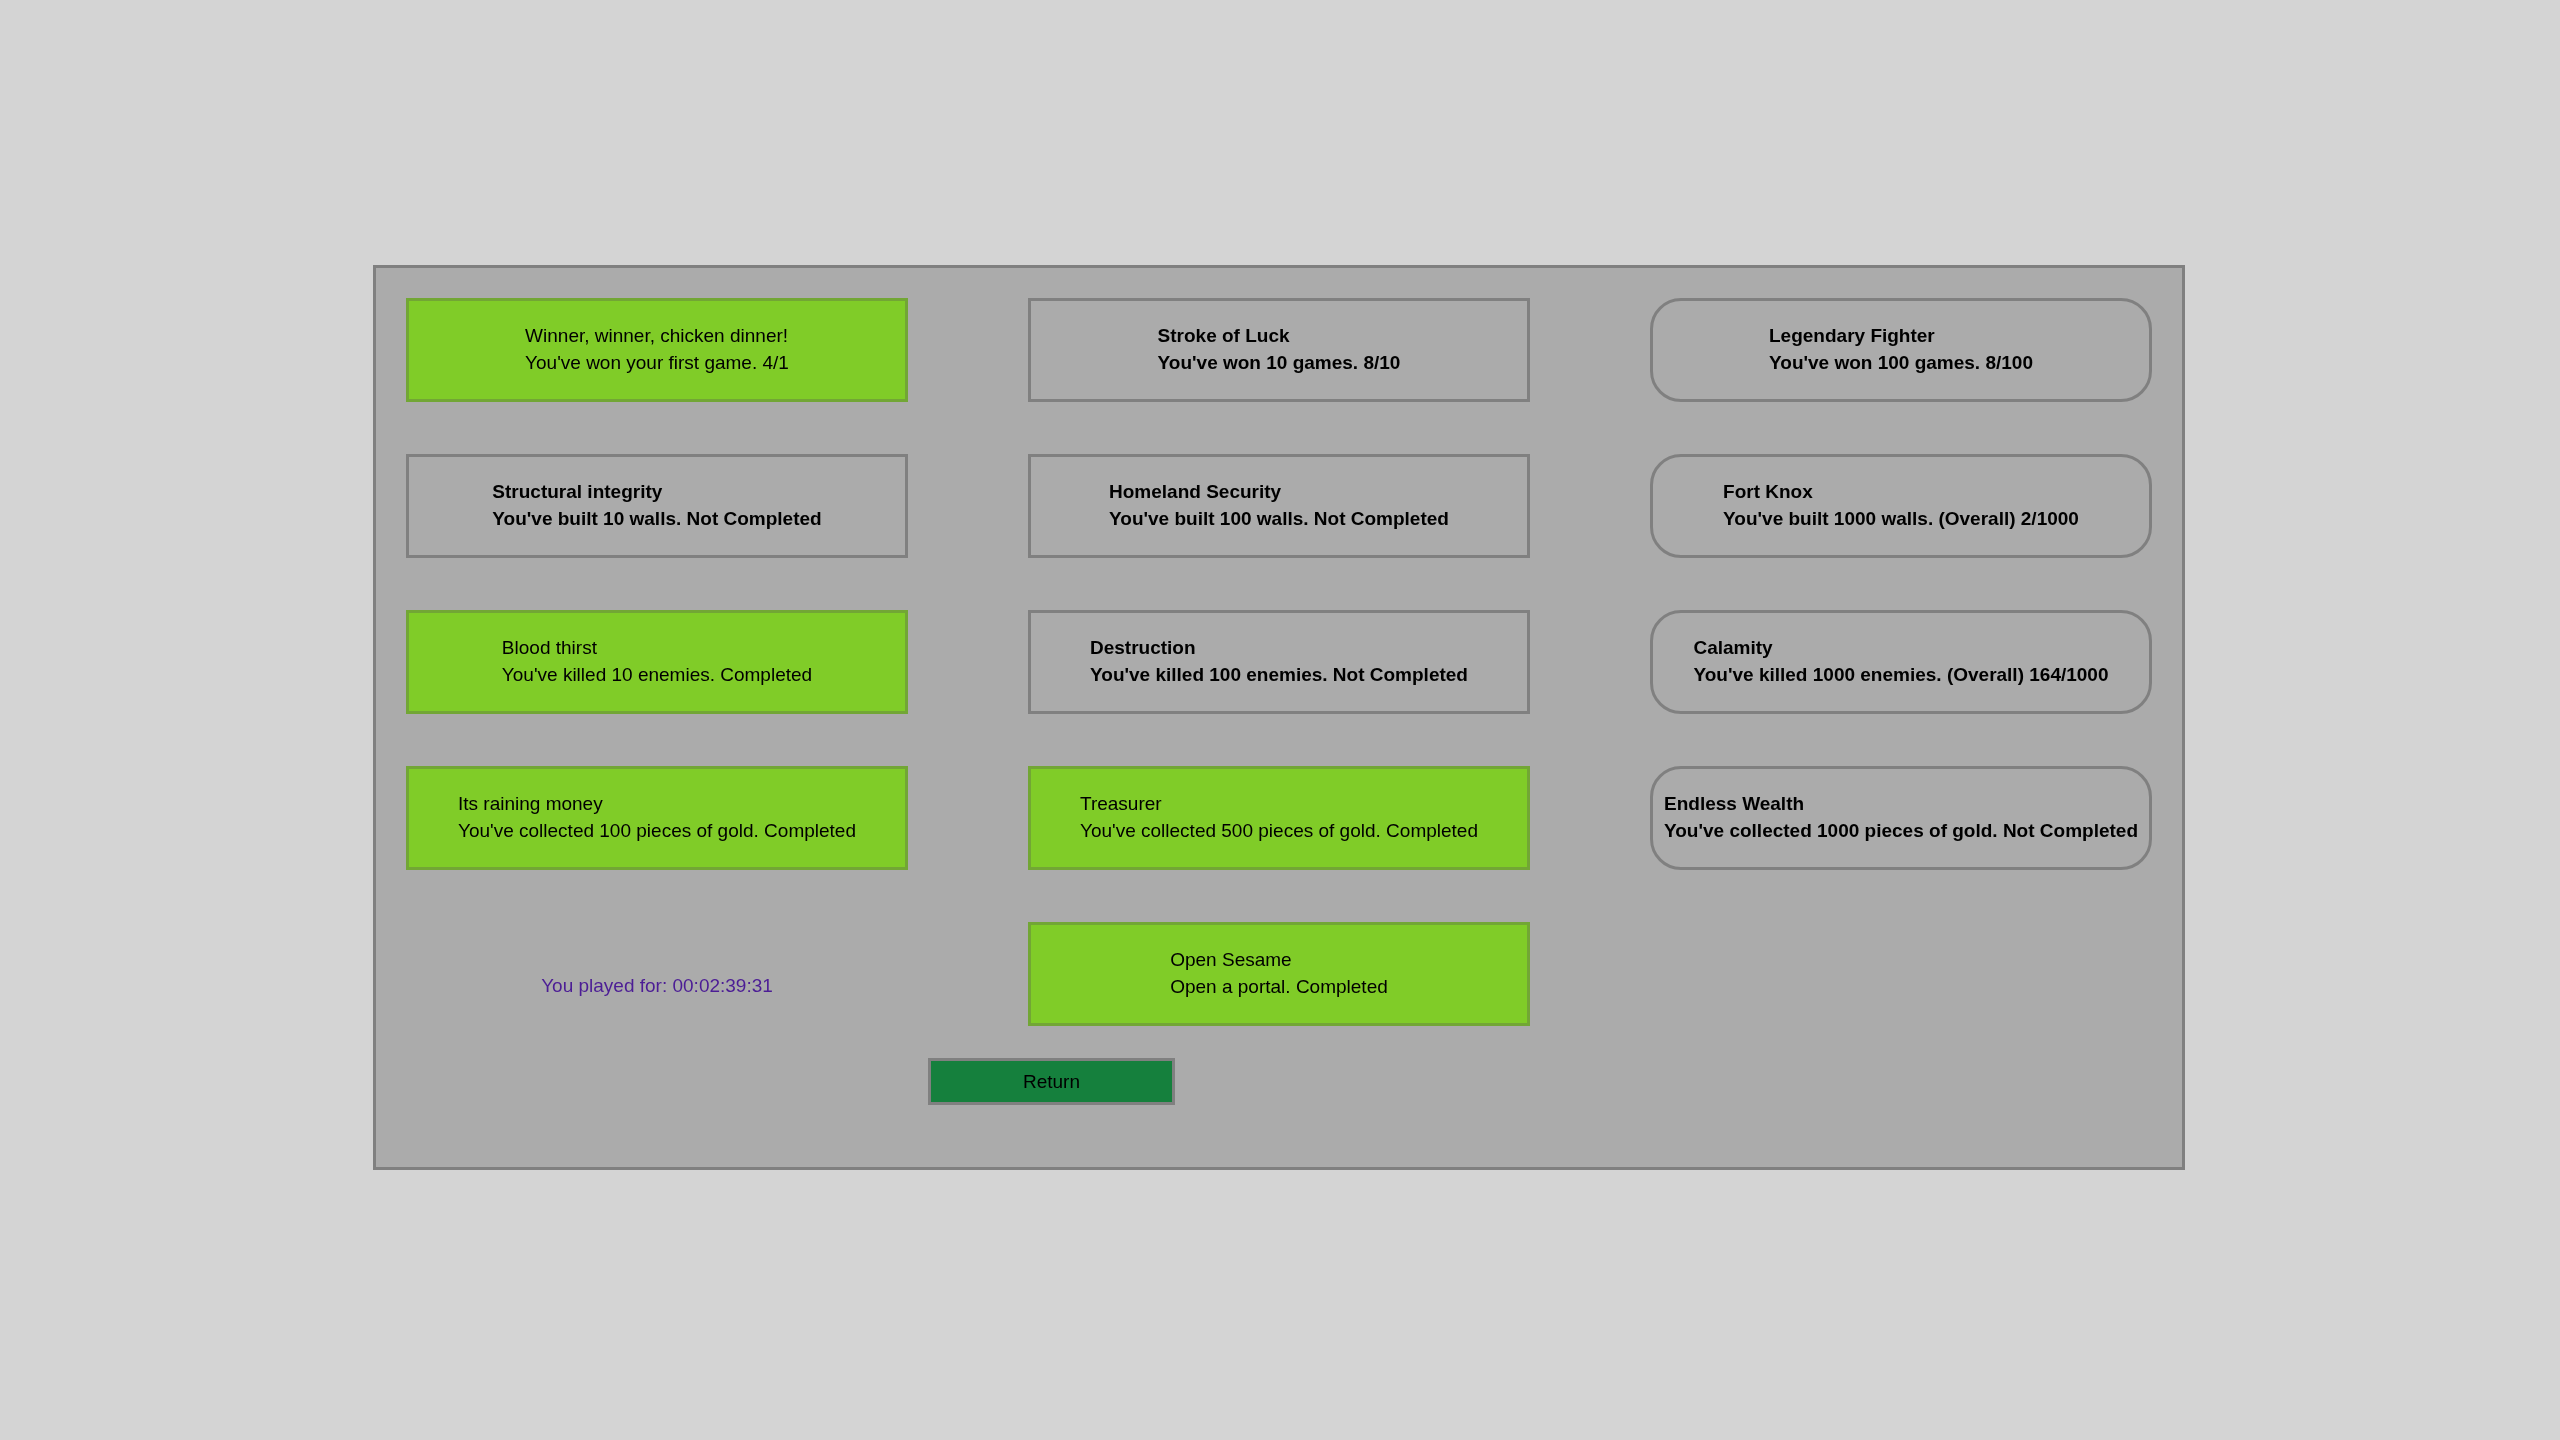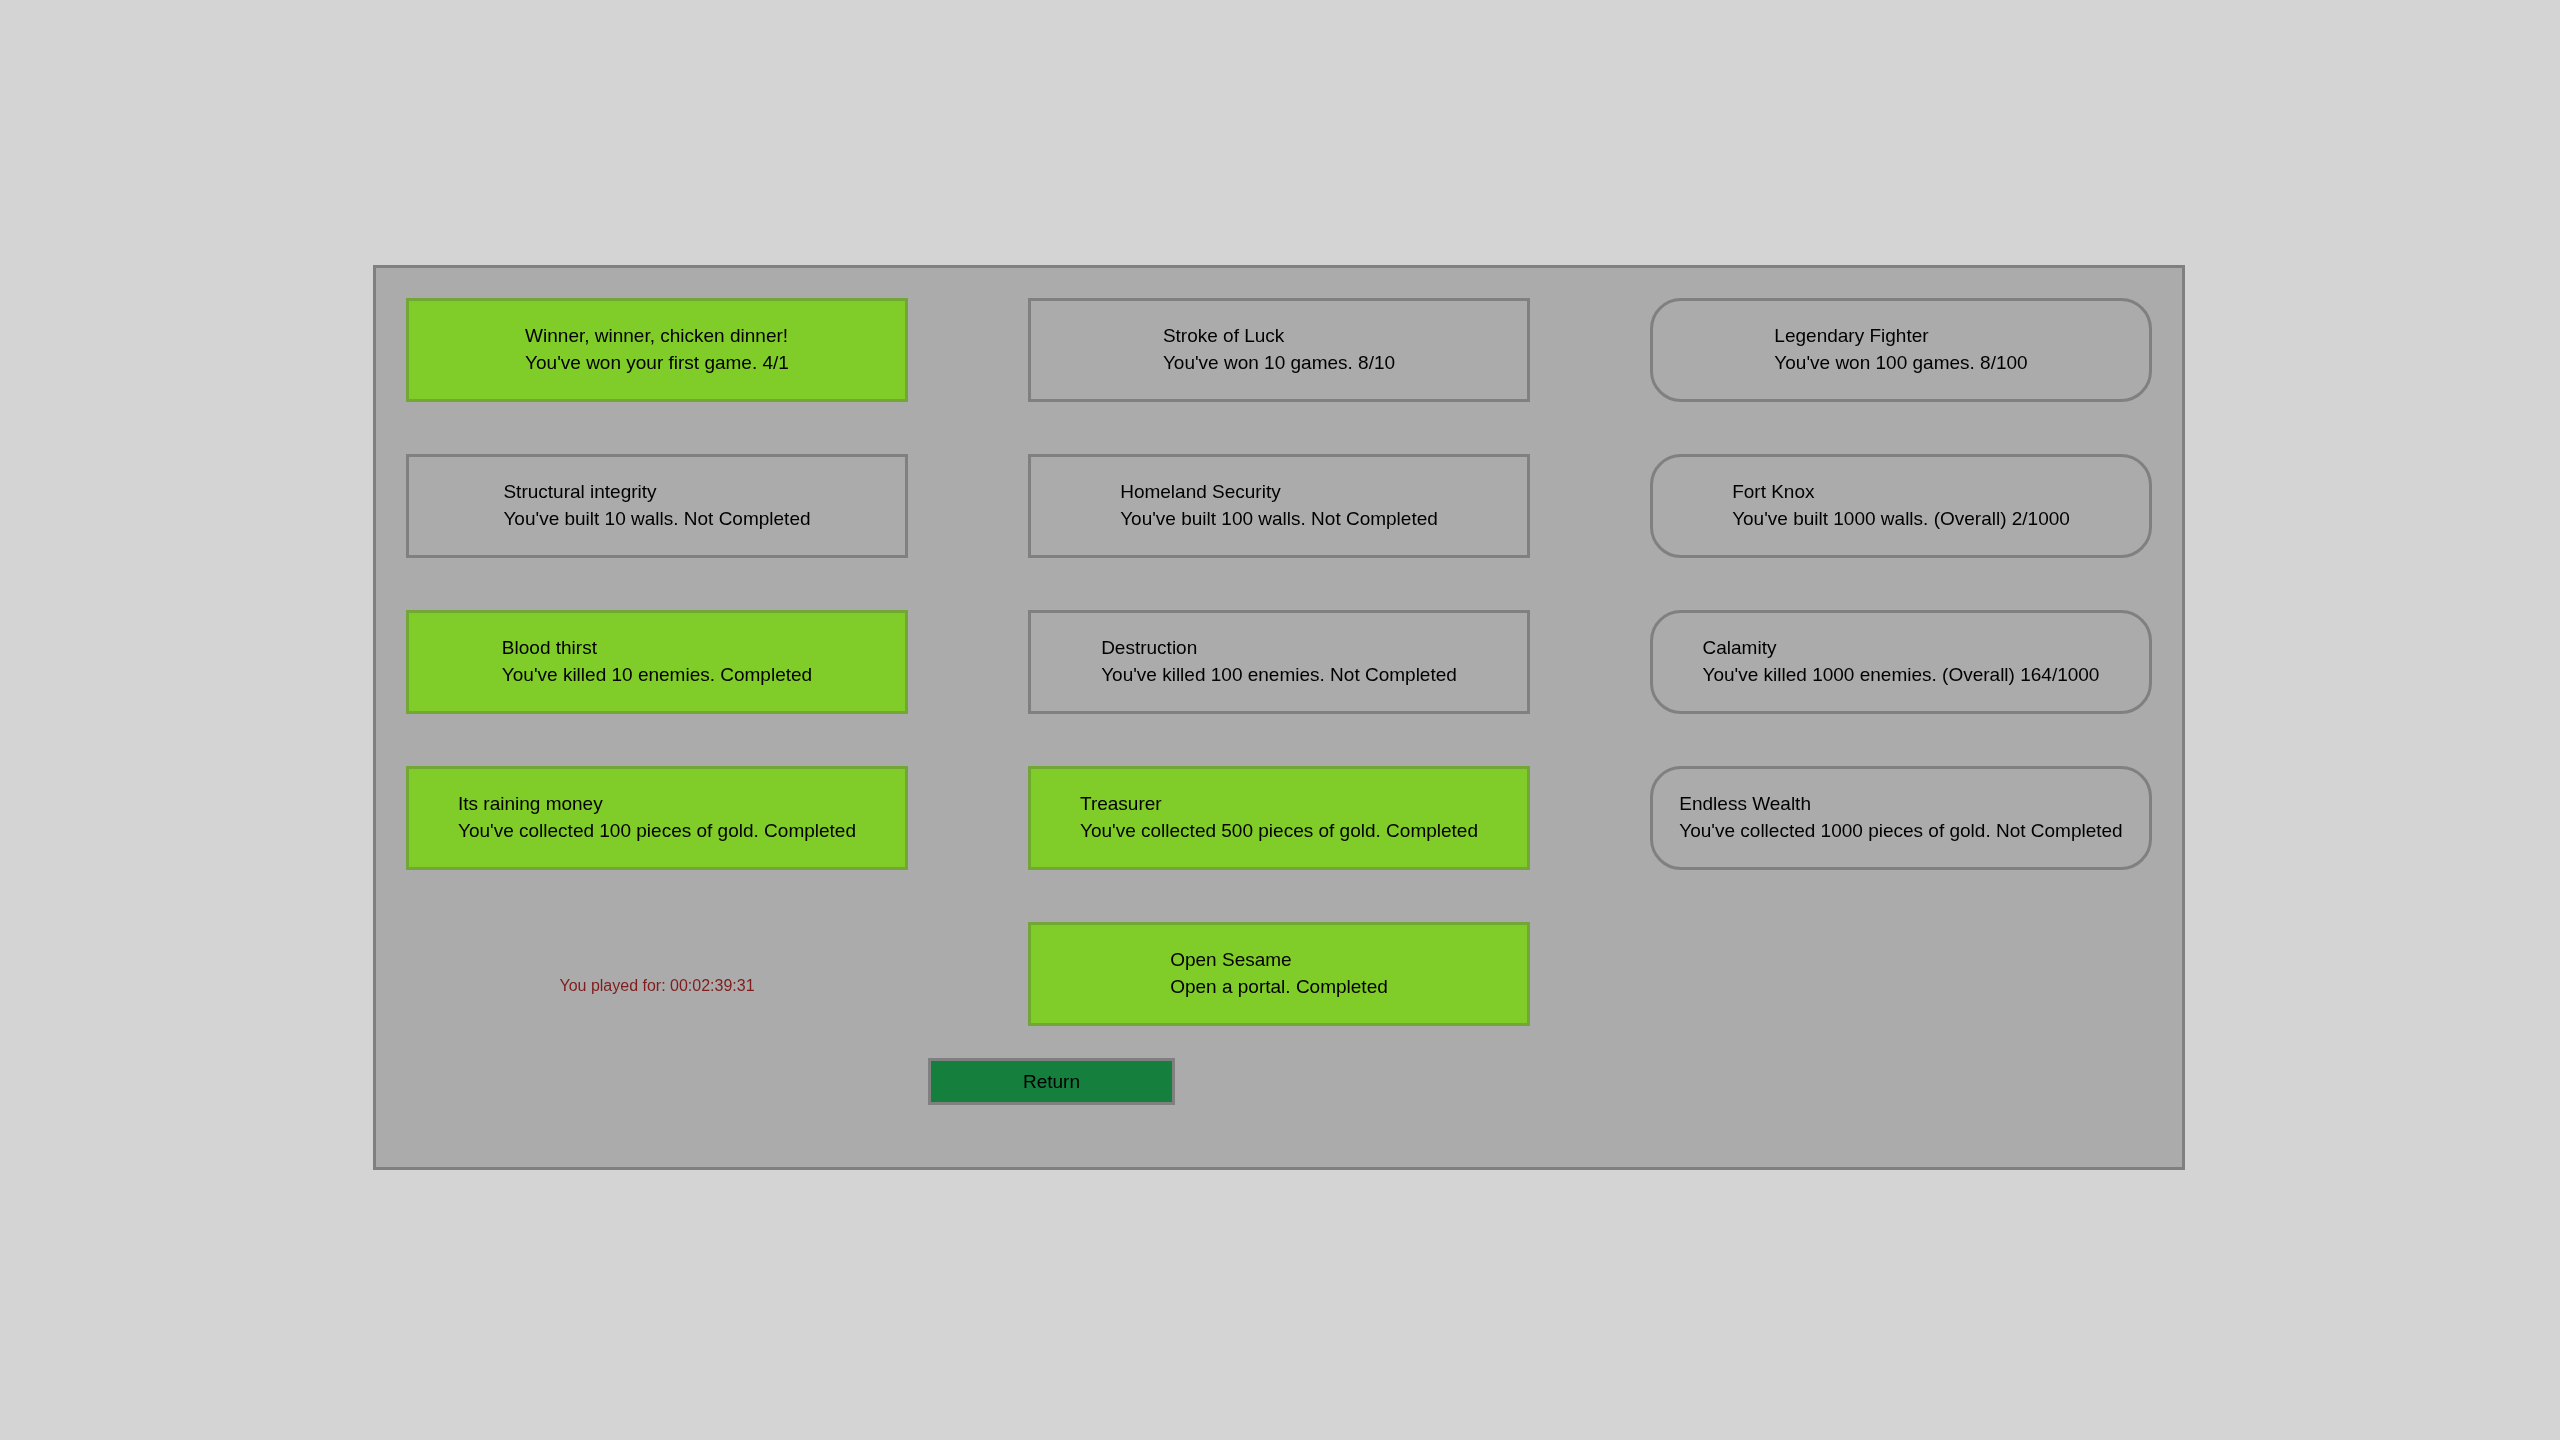--- a/index.html
+++ b/index.html
@@ -44,20 +44,21 @@
     border-width: 3px;
     border-style: solid;
     display: flex;
     align-items: center;
     justify-content: center;
     overflow: hidden;
   }
   .card.locked {
     background: #ababab;
     border-color: #808080;
+    font-weight: bold;
   }
   .card.unlocked {
     background: #80cc28;
     border-color: #72a635;
   }
 
   .card-text {
     text-align: left;
     color: #000000;
     font-size: 19px;
@@ -82,22 +83,22 @@
   
   #playtime {
     position: absolute;
     left: 30px;
     top: 654px;
     width: 502px;
     height: 128px;
     display: flex;
     align-items: center;
     justify-content: center;
-    font-size: 16px;
-    color: #7f1d1d;
+    font-size: 19px;
+    color: #4c1d95;
     white-space: nowrap;
   }
 
   
   #return-button {
     position: absolute;
     left: 552px;
     top: 790px;
     width: 247px;
     height: 47px;

